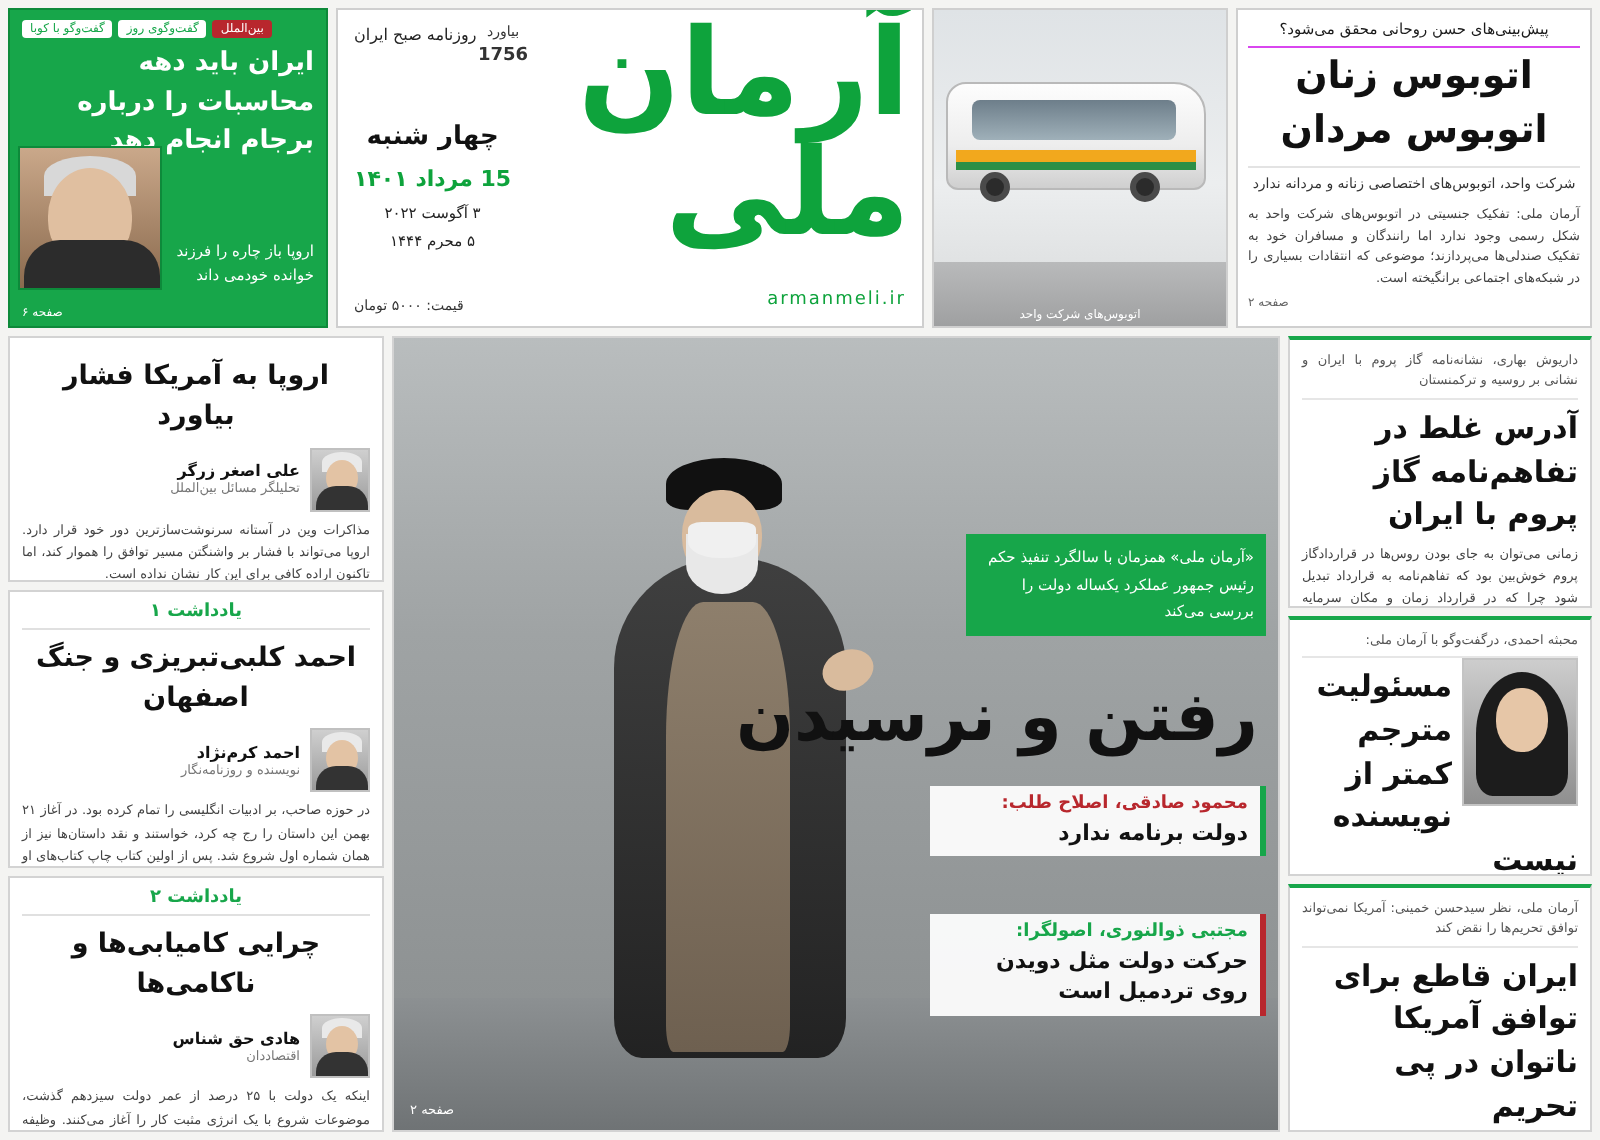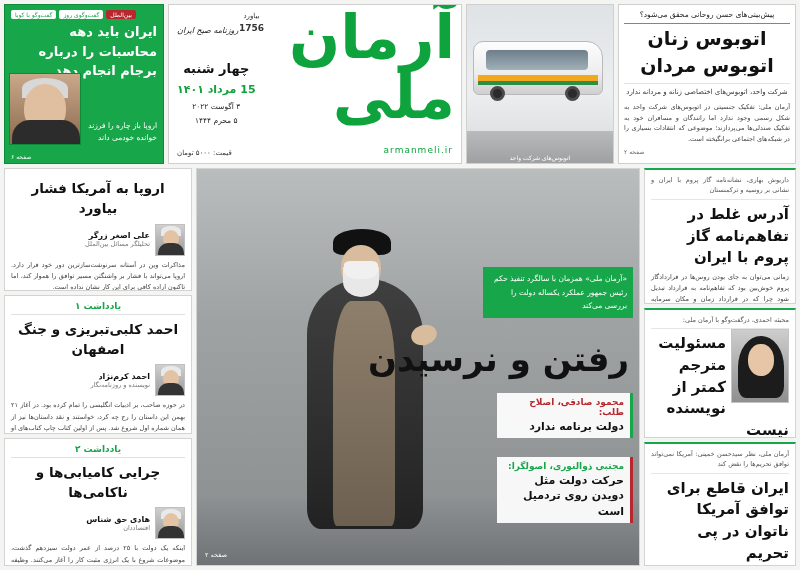--- a/index.html
+++ b/index.html
@@ -141,22 +141,22 @@
   .logo-sub {
     position: absolute;
     right: 8px; bottom: 8px;
     font-size: 9px;
     color: #0ea33c;
     letter-spacing: 1px;
     direction: ltr;
   }
   .mh-tagline {
     position: absolute;
-    top: 21px; left: 8px;
-    font-size: 8px; color: #222; font-style: italic;
+    top: 8px; left: 8px;
+    font-size: 8px; color: #222;
   }
   .mh-issue {
     position: absolute;
     top: 6px; left: 70px;
     text-align: center;
     font-size: 7px; color: #333;
     line-height: 1.5;
   }
   .mh-issue b { font-size: 9px; display: block; }
   .mh-dateblock {
@@ -350,21 +350,21 @@
     position: absolute;
     right: 10px; top: 170px;
     font-size: 34px;
     font-weight: bold;
     color: #111;
     letter-spacing: -1px;
   }
   .quote {
     position: absolute;
     right: 6px;
-    width: 136px;
+    width: 168px;
     background: rgba(255,255,255,.93);
     padding: 4px 6px;
     border-right: 3px solid #17a64a;
   }
   .quote.q1 { top: 224px; }
   .quote.q2 { top: 288px; border-right-color: #b8272d; }
   .quote .who { font-size: 9px; font-weight: bold; color: #b8272d; }
   .quote.q2 .who { color: #17a64a; }
   .quote .what { font-size: 11px; font-weight: bold; color: #111; margin-top: 2px; line-height: 1.4; }
   .photo .pg {

